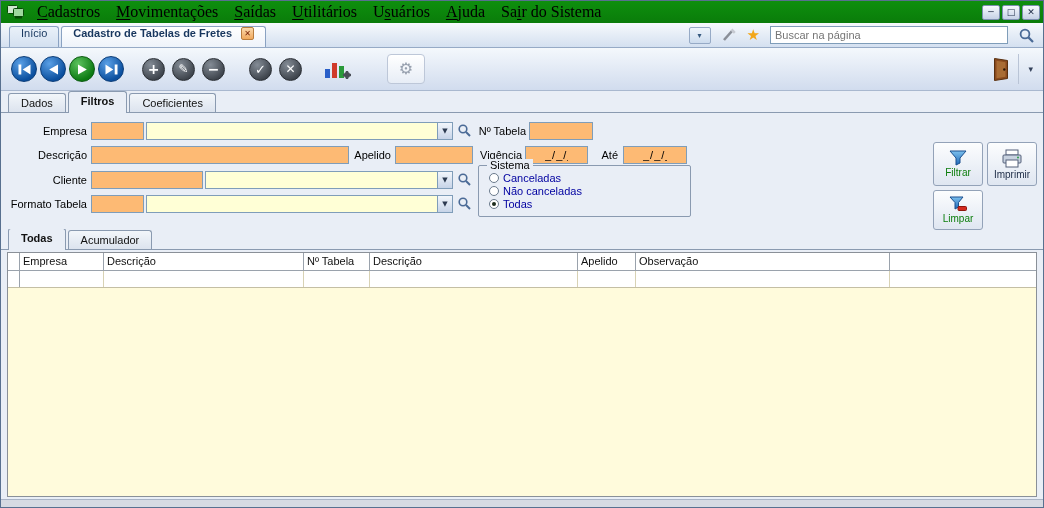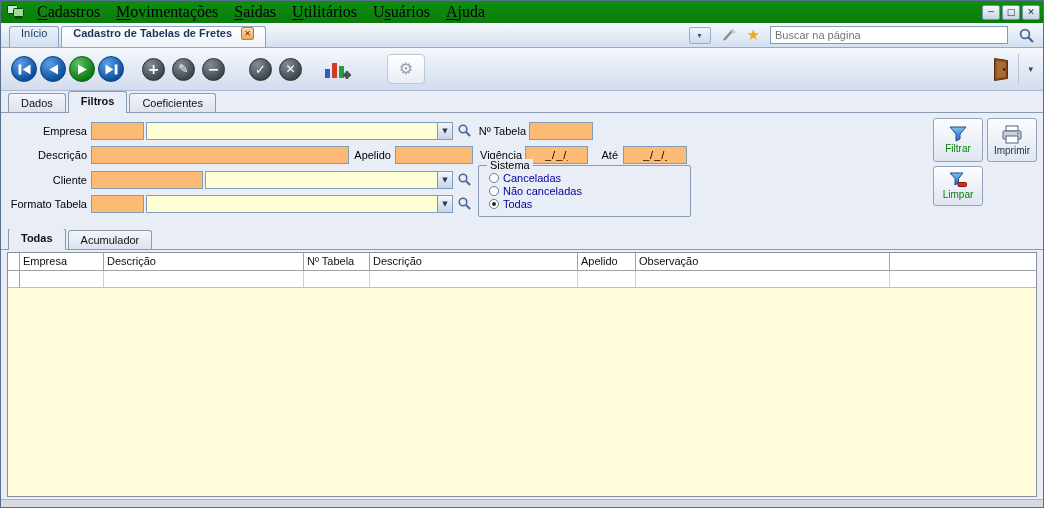--- a/index.html
+++ b/index.html
@@ -87,21 +87,21 @@
   .gb-options { padding:6px 0 0 10px; }
   .radio-row { display:flex; align-items:center; gap:4px; height:12px; margin-bottom:1px; cursor:default; }
   .radio { width:10px; height:10px; border:1px solid #6a7a8c; border-radius:50%; background:#fff;
            position:relative; display:inline-block; flex:none; }
   .radio.sel::after { content:""; position:absolute; left:2px; top:2px; width:4px; height:4px;
                       border-radius:50%; background:#1c2b1c; }
   .radio-label { font-size:11px; color:var(--radio-text,#0000a0); white-space:nowrap; }
   .action-btn { position:absolute; border:1px solid #93a2b8; border-radius:3px;
                 background:linear-gradient(#fcfdfe,#dfe6f1);
                 display:flex; flex-direction:column; align-items:center; justify-content:center;
-                gap:1px; font-size:10px; cursor:default; }
+                gap:1px; font-size:10px; cursor:default;margin-top:24px; }
   .act-green { color:#0b7d0b; }
   .act-dark { color:#22304a; }
 
   
   .grid-wrap { flex:1; margin:2px 6px 2px 6px; border:1px solid #8a9098;
                background:var(--grid-bg,#fffbdc); overflow:hidden; }
   .grid-row { display:flex; width:100%; background:#fff; }
   .grid-row.header { height:18px; border-bottom:1px solid #9aa2ac; }
   .grid-row.datarow { height:17px; border-bottom:1px solid #c4bfa4; }
   .gcell { height:100%; padding:0 3px; font-size:11px; line-height:17px; overflow:hidden;
@@ -126,20 +126,21 @@
         <rect x="8" y="12" width="7" height="1.5" fill="#064a06"></rect>
       </svg>
     </span>
     <div class="menu-items">
         <span class="menu-item"><u>C</u>adastros</span>
         <span class="menu-item"><u>M</u>ovimentações</span>
         <span class="menu-item"><u>S</u>aídas</span>
         <span class="menu-item"><u>U</u>tilitários</span>
         <span class="menu-item">U<u>s</u>uários</span>
         <span class="menu-item"><u>A</u>juda</span>
+        <span class="menu-item">Sa<u>i</u>r do Sistema</span>
       </div>
     <div class="win-buttons">
       <span class="win-btn glyph">─</span>
       <span class="win-btn glyph">□</span>
       <span class="win-btn glyph">✕</span>
     </div>
   </div>
 
   <div class="tabstrip">
     <div class="dtab">

